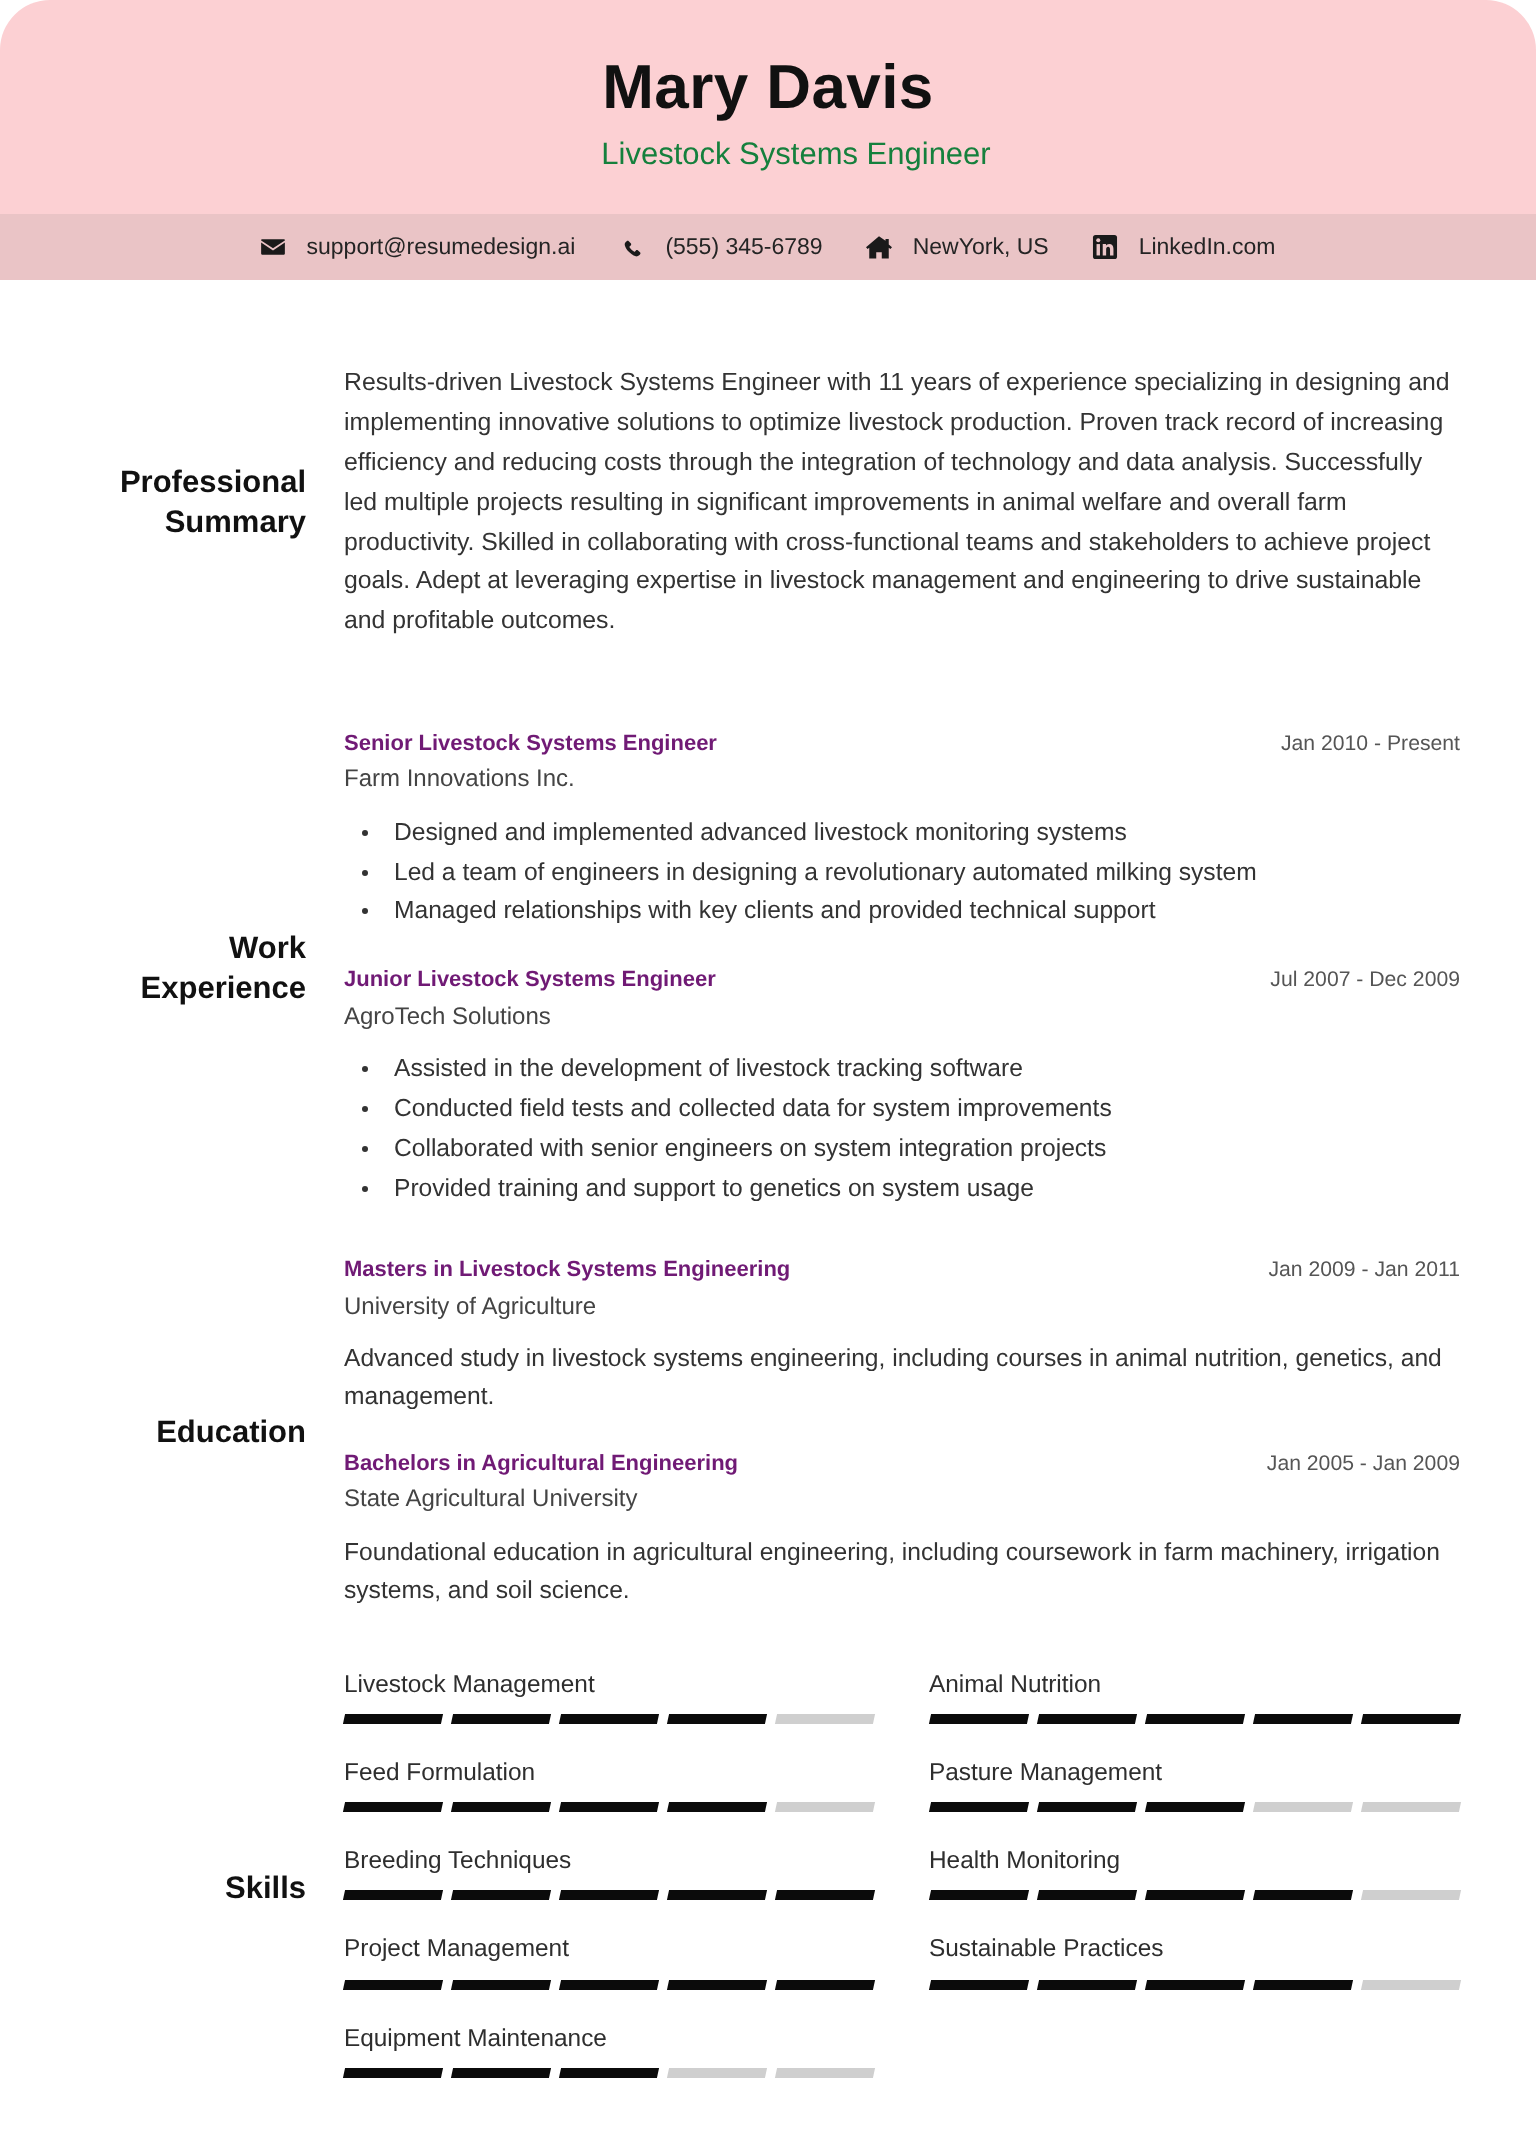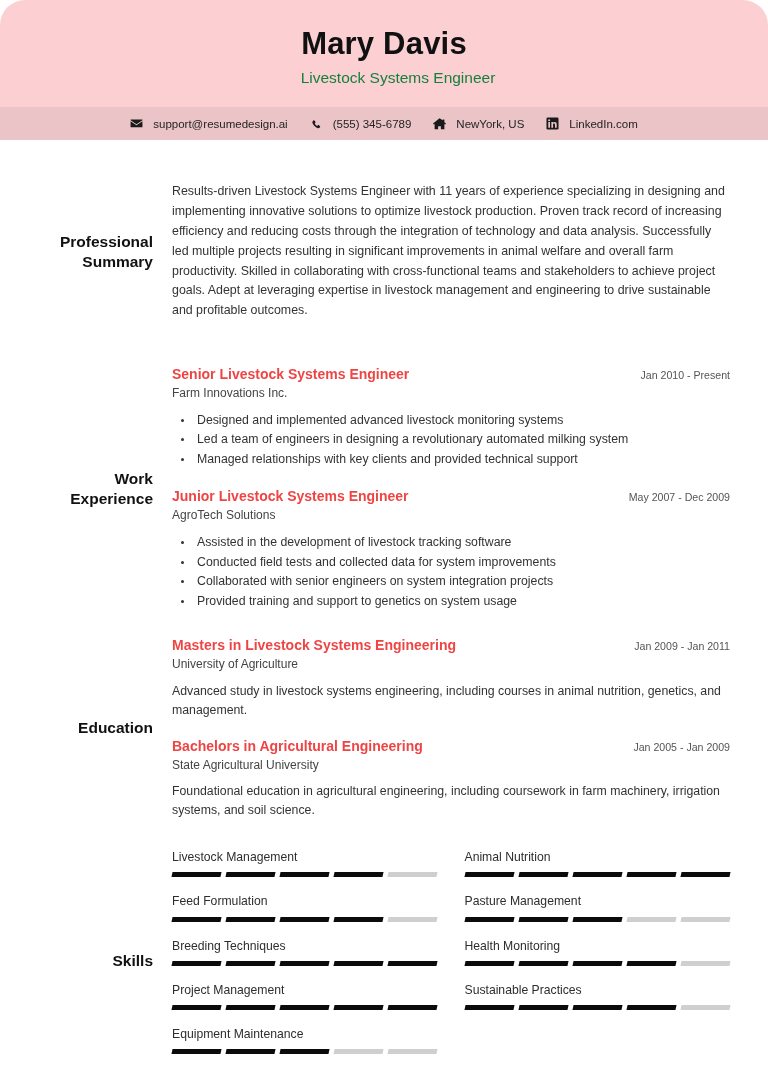--- a/index.html
+++ b/index.html
@@ -112,23 +112,23 @@
   .entry { margin-bottom: 17px; }
   .entry:last-child { margin-bottom: 0; }
 
   .entry-top {
     display: flex;
     align-items: baseline;
     justify-content: space-between;
     gap: 12px;
   }
   .entry-role {
-    font-size: 14px;
+    font-size: 11px;
     font-weight: bold;
-    color: #ef4444;
+    color: #701a75;
     line-height: 1.3;
   }
   .entry-date {
     font-size: 10.6px;
     color: #555555;
     white-space: nowrap;
     flex: 0 0 auto;
   }
   .entry-org {
     font-size: 12px;
@@ -265,21 +265,21 @@
           <ul class="bullets">
             <li>Designed and implemented advanced livestock monitoring systems</li>
             <li>Led a team of engineers in designing a revolutionary automated milking system</li>
             <li>Managed relationships with key clients and provided technical support</li>
           </ul>
         </div>
 
         <div class="entry">
           <div class="entry-top">
             <div class="entry-role">Junior Livestock Systems Engineer</div>
-            <div class="entry-date">May 2007 - Dec 2009</div>
+            <div class="entry-date">Jul 2007 - Dec 2009</div>
           </div>
           <div class="entry-org">AgroTech Solutions</div>
           <ul class="bullets">
             <li>Assisted in the development of livestock tracking software</li>
             <li>Conducted field tests and collected data for system improvements</li>
             <li>Collaborated with senior engineers on system integration projects</li>
             <li>Provided training and support to genetics on system usage</li>
           </ul>
         </div>
 

